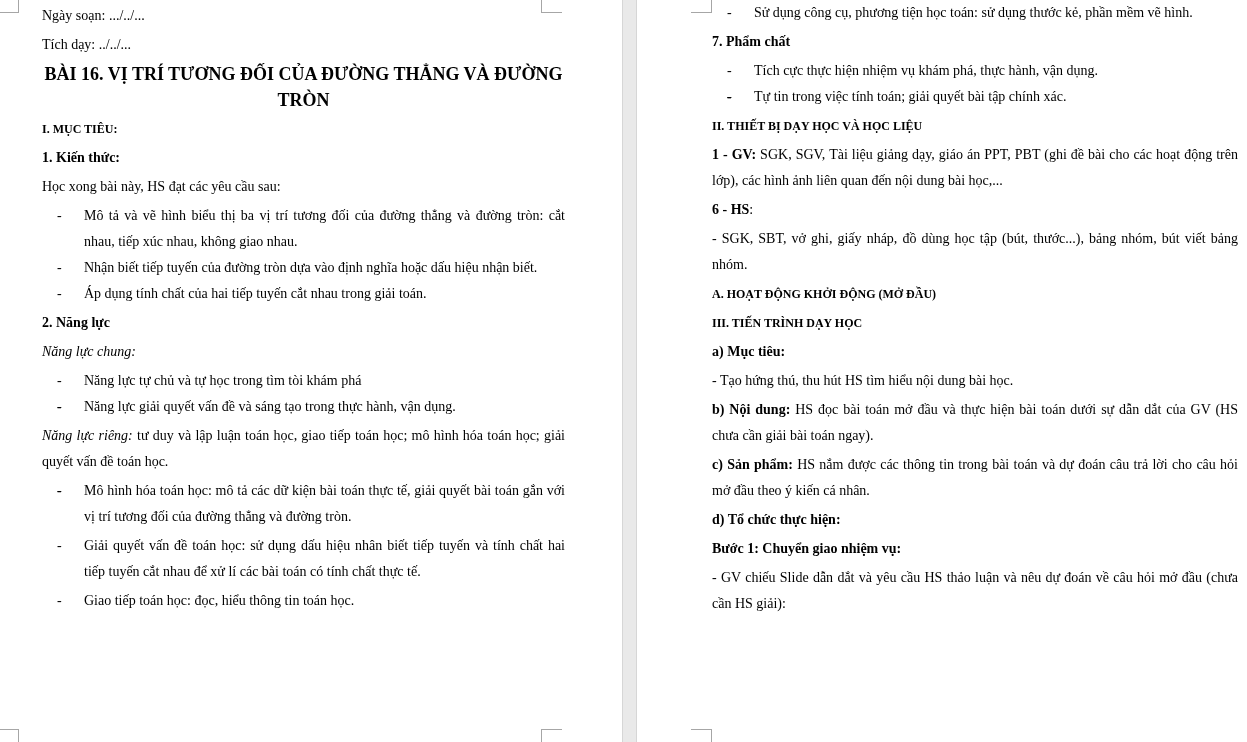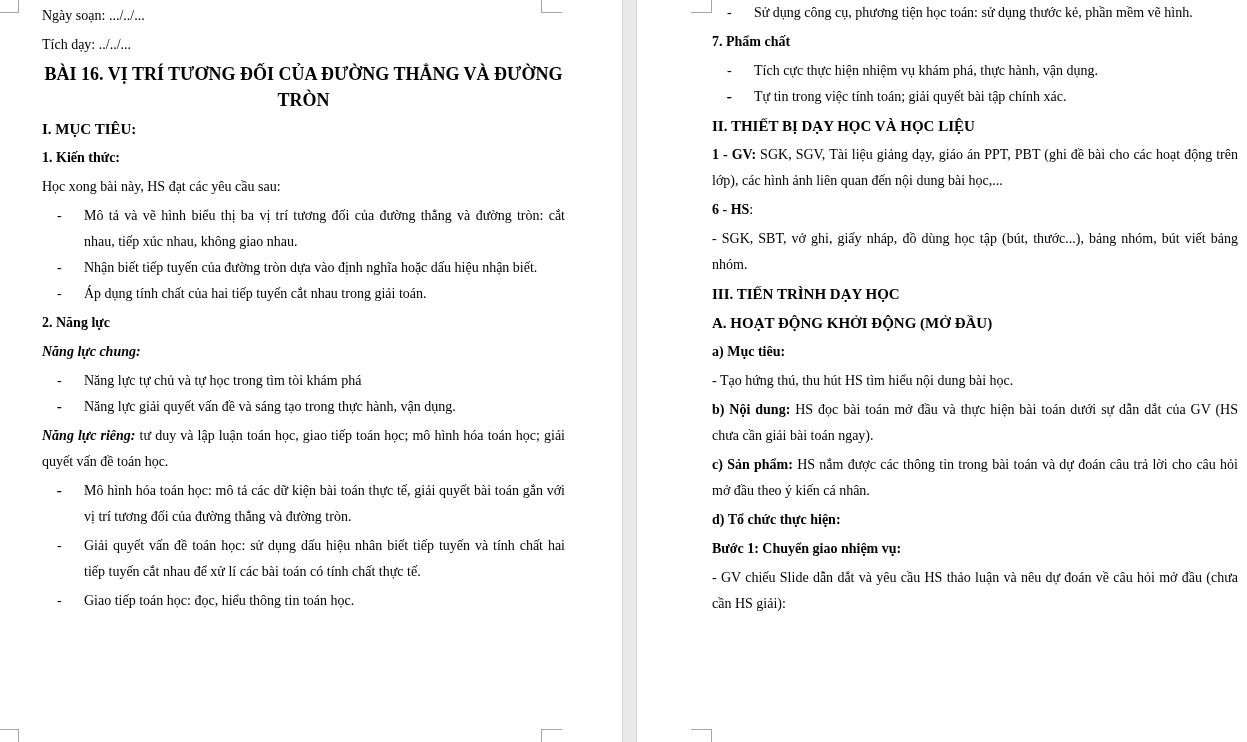--- a/index.html
+++ b/index.html
@@ -19,22 +19,22 @@
   }
   .content { position:absolute; top:0; }
   #page-left  .content { left:18px; width:523px; }
   #page-right .content { left:75px; width:526px; }
 
   p { margin:3px 0; line-height:26px; text-align:justify; }
   .title {
     font-weight:bold; font-size:18px; text-align:center; margin:3px 0; line-height:26px;
   }
   .hd  { font-weight:bold; }
-  .hd-lg { font-weight:bold; font-size:15px; }
-  .bi  { font-weight:bold; font-style:italic; }
+  .hd-lg { font-weight:bold; font-size:12px; }
+  .bi  { font-weight:normal; font-style:italic; }
 
   .b { margin:0; padding-left:42px; position:relative; line-height:26px; text-align:justify; }
   .b .m { position:absolute; left:15px; }
   .b.sp { margin:3px 0; }
 
   .cm { position:absolute; box-sizing:border-box; }
   .cm-tl-l { left:0;     top:0;     width:19px; height:13px; border-right:1px solid #a6a6a6; border-bottom:1px solid #a6a6a6; }
   .cm-tr-l { left:541px; top:0;     width:21px; height:13px; border-left:1px  solid #a6a6a6; border-bottom:1px solid #a6a6a6; }
   .cm-bl-l { left:0;     top:729px; width:19px; height:13px; border-right:1px solid #a6a6a6; border-top:1px    solid #a6a6a6; }
   .cm-br-l { left:541px; top:729px; width:21px; height:13px; border-left:1px  solid #a6a6a6; border-top:1px    solid #a6a6a6; }
@@ -128,22 +128,22 @@
     </div>
 
     <p class="hd-lg">II. THIẾT BỊ DẠY HỌC VÀ HỌC LIỆU</p>
 
     <p><span class="hd">1 - GV:</span><span> SGK, SGV, Tài liệu giảng dạy, giáo án PPT, PBT (ghi đề bài cho các hoạt động trên lớp), các hình ảnh liên quan đến nội dung bài học,...</span></p>
 
     <p><span class="hd">6 - HS</span><span>:</span></p>
 
     <p>- SGK, SBT, vở ghi, giấy nháp, đồ dùng học tập (bút, thước...), bảng nhóm, bút viết bảng nhóm.</p>
 
+    <p class="hd-lg">A. HOẠT ĐỘNG KHỞI ĐỘNG (MỞ ĐẦU)</p>
     <p class="hd-lg">III. TIẾN TRÌNH DẠY HỌC</p>
-    <p class="hd-lg">A. HOẠT ĐỘNG KHỞI ĐỘNG (MỞ ĐẦU)</p>
     <p class="hd">a) Mục tiêu:</p>
     <p>- Tạo hứng thú, thu hút HS tìm hiểu nội dung bài học.</p>
 
     <p><span class="hd">b) Nội dung:</span><span> HS đọc bài toán mở đầu và thực hiện bài toán dưới sự dẫn dắt của GV (HS chưa cần giải bài toán ngay).</span></p>
 
     <p><span class="hd">c) Sản phẩm:</span><span> HS nắm được các thông tin trong bài toán và dự đoán câu trả lời cho câu hỏi mở đầu theo ý kiến cá nhân.</span></p>
 
     <p class="hd">d) Tổ chức thực hiện:</p>
     <p class="hd">Bước 1: Chuyển giao nhiệm vụ:</p>
     <p>- GV chiếu Slide dẫn dắt và yêu cầu HS thảo luận và nêu dự đoán về câu hỏi mở đầu (chưa cần HS giải):</p>

